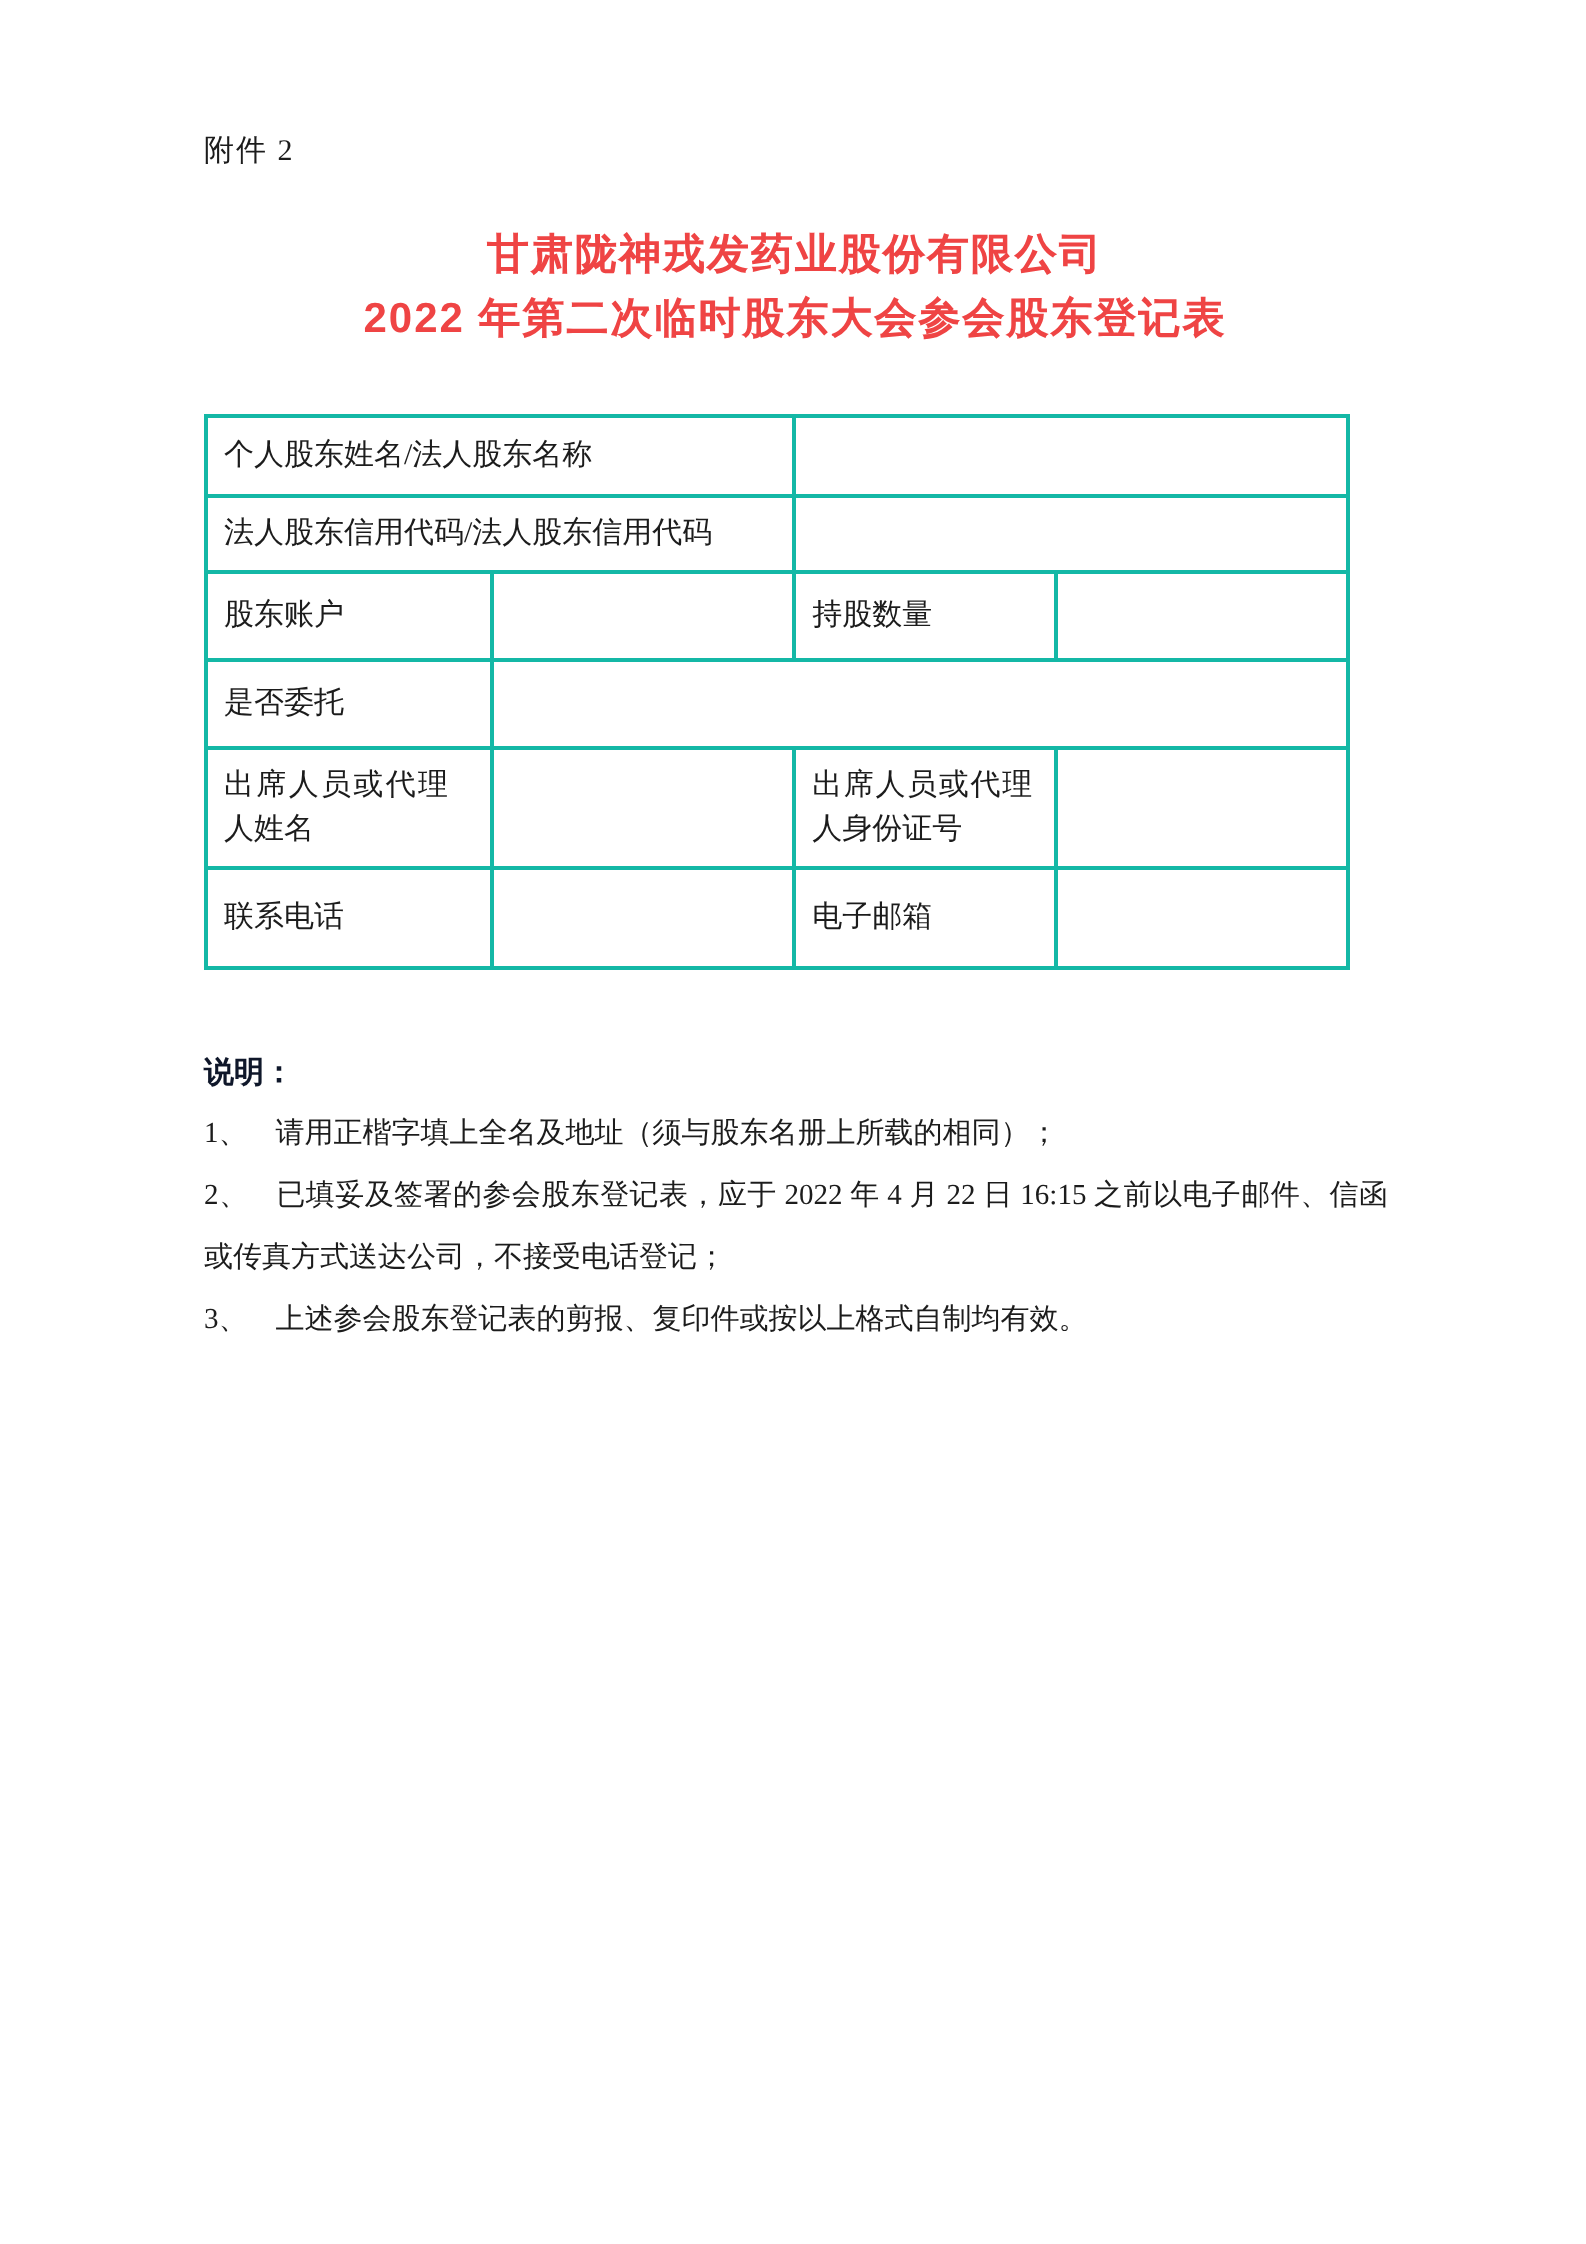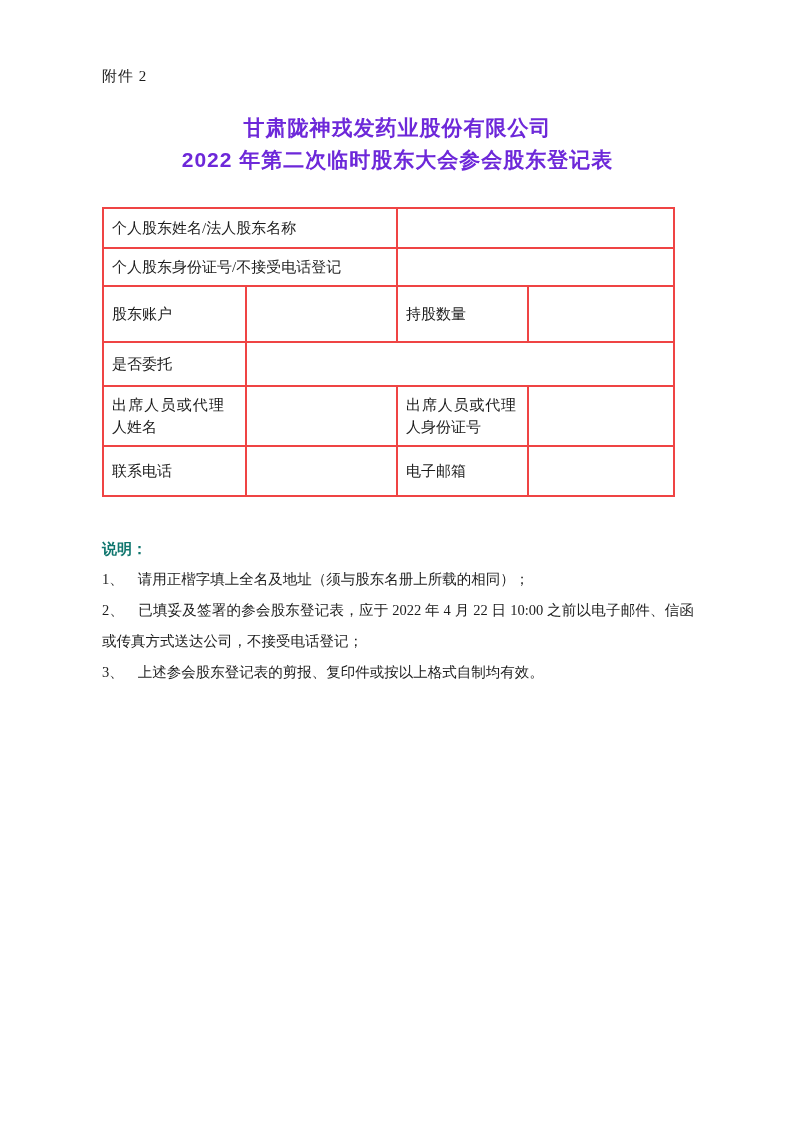--- a/index.html
+++ b/index.html
@@ -20,41 +20,41 @@
     line-height: 22px;
     letter-spacing: 1px;
   }
   .doc-title {
     text-align: center;
     font-family: "Liberation Sans", "DejaVu Sans", sans-serif;
     font-weight: 700;
     font-size: 21px;
     line-height: 30px;
     letter-spacing: 1px;
-    color: #6d28d9;
+    color: #ef4444;
   }
   .doc-title.line1 { margin-top: 26px; }
   .doc-title.line2 { margin-top: 2px; }
   table.reg-table {
     margin-top: 32px;
     width: 573px;
     border-collapse: collapse;
     table-layout: fixed;
   }
   table.reg-table td {
-    border: 2px solid #ef4444;
+    border: 2px solid #14b8a6;
     font-size: 15px;
     line-height: 22px;
     padding: 2px 8px;
     vertical-align: middle;
     color: #1c1c1c;
   }
   tr.r1 { height: 40px; }
   tr.r2 { height: 38px; }
-  tr.r3 { height: 56px; }
+  tr.r3 { height: 44px; }
   tr.r4 { height: 44px; }
   tr.r5 { height: 60px; margin-top: 20px; }
   tr.r6 { height: 50px; }
   td.label .wrap-justify {
     width: 112px;
     text-align: justify;
     text-justify: inter-ideograph;
   }
   td.label .wrap-justify-sm {
     width: 110px;
@@ -64,21 +64,21 @@
   .notes {
     margin-top: 36px;
     width: 592px;
     font-size: 14.5px;
     line-height: 31px;
   }
   .notes-heading {
     font-family: "Liberation Sans", "DejaVu Sans", sans-serif;
     font-weight: 700;
     font-size: 15px;
-    color: #0f766e;
+    color: #0f172a;
   }
   .note-item {
     text-align: justify;
     text-justify: inter-ideograph;
   }
   .note-num { padding-right: 14px; }
 </style>
 </head>
 <body>
 
@@ -95,21 +95,21 @@
       <col style="width:26.5%">
       <col style="width:23%">
       <col style="width:25.5%">
     </colgroup>
     <tbody>
       <tr class="r1">
         <td class="label" colspan="2">个人股东姓名/法人股东名称</td>
         <td class="value" colspan="2"></td>
       </tr>
       <tr class="r2">
-        <td class="label" colspan="2">个人股东身份证号/不接受电话登记</td>
+        <td class="label" colspan="2">法人股东信用代码/法人股东信用代码</td>
         <td class="value" colspan="2"></td>
       </tr>
       <tr class="r3">
         <td class="label">股东账户</td>
         <td class="value"></td>
         <td class="label">持股数量</td>
         <td class="value"></td>
       </tr>
       <tr class="r4">
         <td class="label">是否委托</td>
@@ -130,17 +130,17 @@
         <td class="value"></td>
         <td class="label">电子邮箱</td>
         <td class="value"></td>
       </tr>
     </tbody>
   </table>
 
   <div class="notes">
     <div class="notes-heading">说明：</div>
     <p class="note-item"><span class="note-num">1、</span><span>请用正楷字填上全名及地址（须与股东名册上所载的相同）；</span></p>
-    <p class="note-item"><span class="note-num">2、</span><span>已填妥及签署的参会股东登记表，应于 2022 年 4 月 22 日 10:00 之前以电子邮件、信函或传真方式送达公司，不接受电话登记；</span></p>
+    <p class="note-item"><span class="note-num">2、</span><span>已填妥及签署的参会股东登记表，应于 2022 年 4 月 22 日 16:15 之前以电子邮件、信函或传真方式送达公司，不接受电话登记；</span></p>
     <p class="note-item"><span class="note-num">3、</span><span>上述参会股东登记表的剪报、复印件或按以上格式自制均有效。</span></p>
   </div>
 
 </div>
 
 </body></html>

